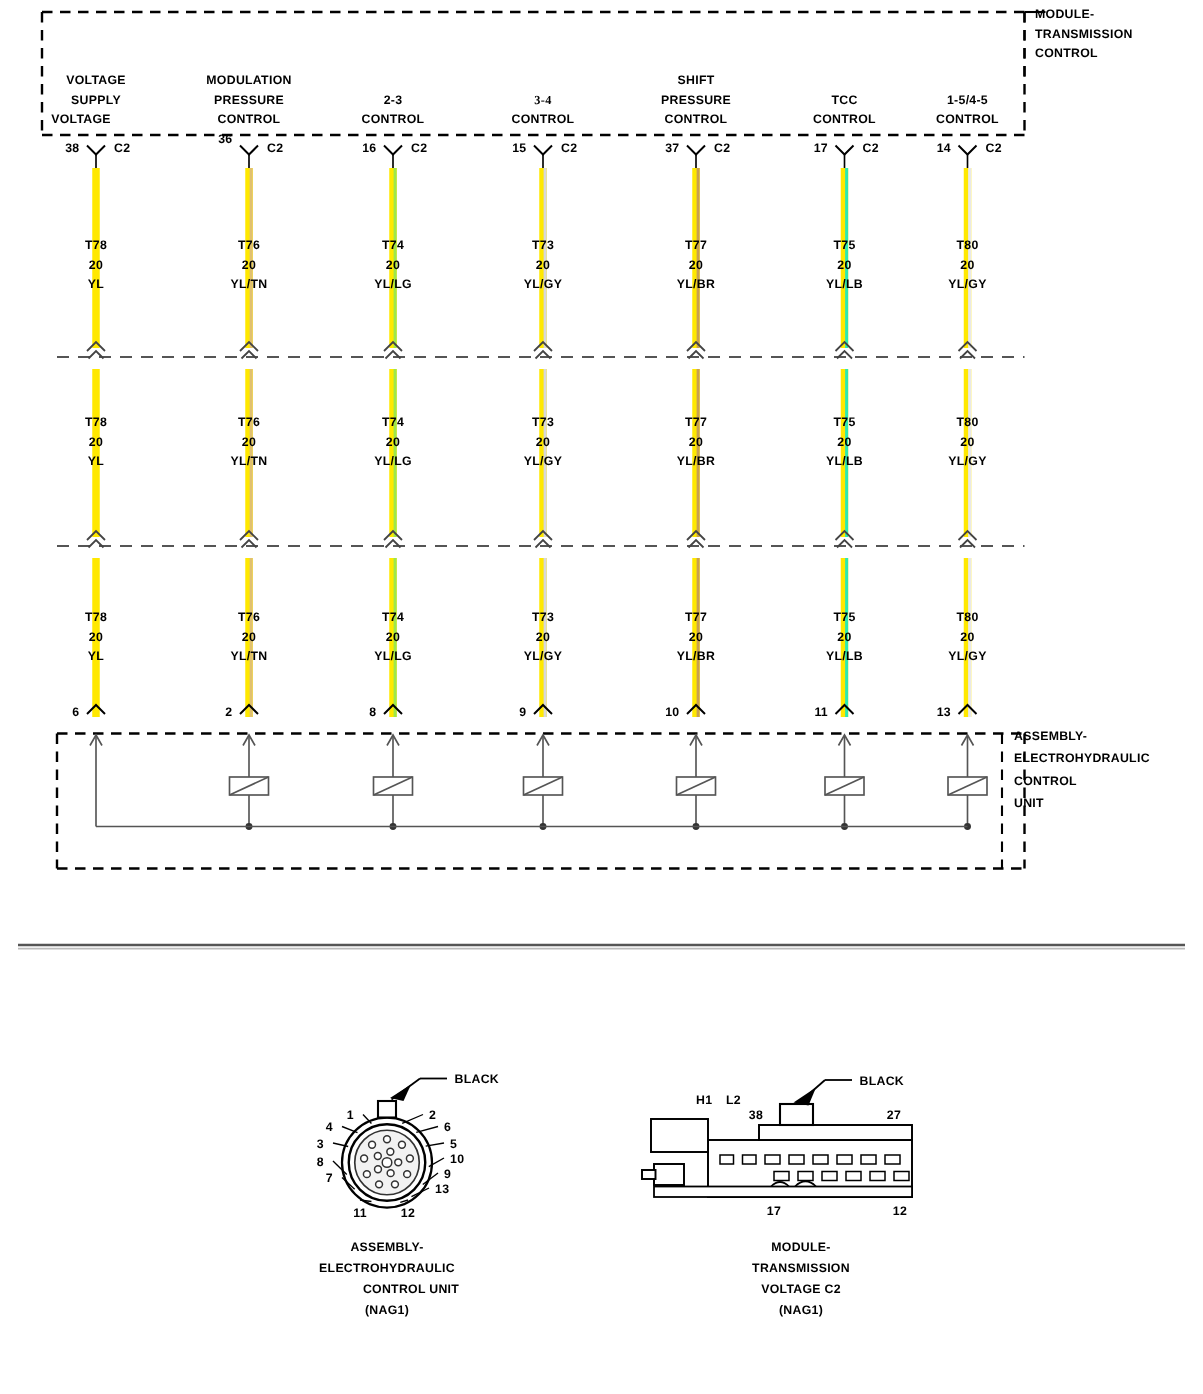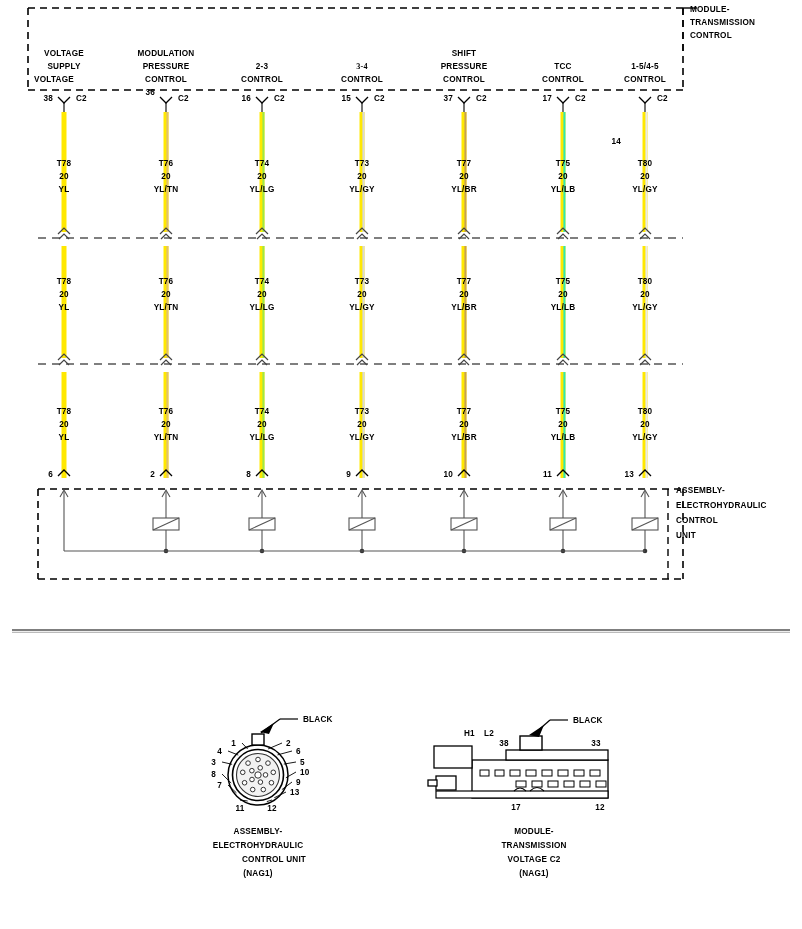--- a/index.html
+++ b/index.html
@@ -313,21 +313,21 @@
       <div class="txt c" style="left: 563px; top: 184px;">YL/LB</div>
       <div class="txt c" style="left: 563px; top: 276px;">T75</div>
       <div class="txt c" style="left: 563px; top: 289px;">20</div>
       <div class="txt c" style="left: 563px; top: 302px;">YL/LB</div>
       <div class="txt c" style="left: 563px; top: 406px;">T75</div>
       <div class="txt c" style="left: 563px; top: 419px;">20</div>
       <div class="txt c" style="left: 563px; top: 432px;">YL/LB</div>
       <div class="txt r" style="left: 552px; top: 469px;">11</div>
       <div class="txt c" style="left: 645px; top: 61px;">1-5/4-5</div>
       <div class="txt c" style="left: 645px; top: 74px;">CONTROL</div>
-      <div class="txt r" style="left: 621px; top: 93px; margin-top: 43px;">14</div>
+      <div class="txt r" style="left: 634px; top: 93px;">14</div>
       <div class="txt l" style="left: 657px; top: 93px;">C2</div>
       <div class="txt c" style="left: 645px; top: 158px;">T80</div>
       <div class="txt c" style="left: 645px; top: 171px;">20</div>
       <div class="txt c" style="left: 645px; top: 184px;">YL/GY</div>
       <div class="txt c" style="left: 645px; top: 276px;">T80</div>
       <div class="txt c" style="left: 645px; top: 289px;">20</div>
       <div class="txt c" style="left: 645px; top: 302px;">YL/GY</div>
       <div class="txt c" style="left: 645px; top: 406px;">T80</div>
       <div class="txt c" style="left: 645px; top: 419px;">20</div>
       <div class="txt c" style="left: 645px; top: 432px;">YL/GY</div>
@@ -347,21 +347,21 @@
       <div class="txt c" style="left: 240px; top: 803px;">11</div>
       <div class="txt c" style="left: 272px; top: 803px;">12</div>
       <div class="txt c" style="left: 258px; top: 826px;">ASSEMBLY-</div>
       <div class="txt c" style="left: 258px; top: 840px;">ELECTROHYDRAULIC</div>
       <div class="txt c" style="left: 274px; top: 854px;">CONTROL UNIT</div>
       <div class="txt c" style="left: 258px; top: 868px;">(NAG1)</div>
       <div class="txt l" style="left: 573px; top: 715px;">BLACK</div>
       <div class="txt l" style="left: 464px; top: 728px;">H1</div>
       <div class="txt l" style="left: 484px; top: 728px;">L2</div>
       <div class="txt c" style="left: 504px; top: 738px;">38</div>
-      <div class="txt c" style="left: 596px; top: 738px;">33</div>
+      <div class="txt c" style="left: 596px; top: 738px;">27</div>
       <div class="txt c" style="left: 516px; top: 802px;">17</div>
       <div class="txt c" style="left: 600px; top: 802px;">12</div>
       <div class="txt c" style="left: 534px; top: 826px;">MODULE-</div>
       <div class="txt c" style="left: 534px; top: 840px;">TRANSMISSION</div>
       <div class="txt c" style="left: 534px; top: 854px;">VOLTAGE C2</div>
       <div class="txt c" style="left: 534px; top: 868px;">(NAG1)</div>
     </div>
 </div>
 
 </body></html>

